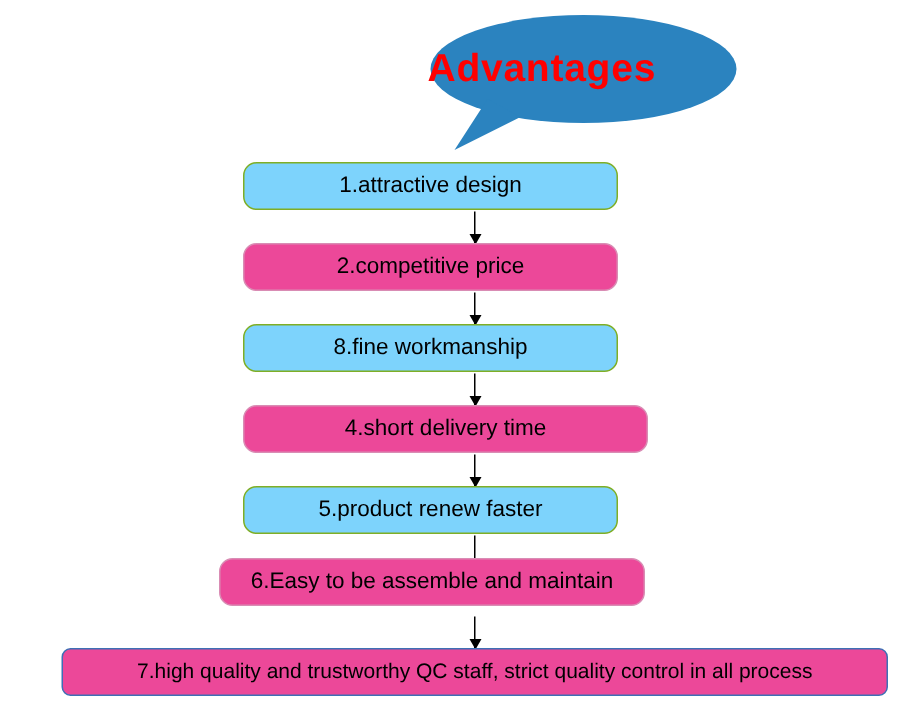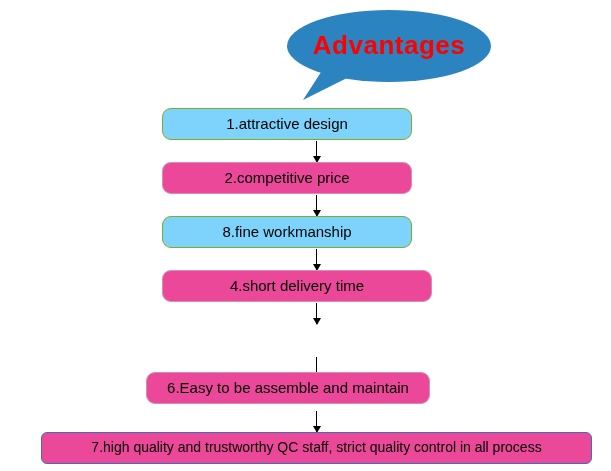--- a/index.html
+++ b/index.html
@@ -31,21 +31,21 @@
   .bubble-svg {
     position: absolute;
     left: 0;
     top: 0;
   }
   .bubble-text {
     position: absolute;
     left: 0;
     top: 22px;
     width: 208px;
-    text-align: center;
+    text-align: left;
     color: #ff0000;
     font-size: 26px;
     font-weight: bold;
     font-family: "Liberation Sans", sans-serif;
     letter-spacing: 0.5px;
   }
 
   
   .node {
     position: absolute;
@@ -118,20 +118,23 @@
   <div class="node green" style="left:162px; top:216px; width:250px; height:32px;">
     <span>8.fine workmanship</span>
   </div>
   <div class="arrow" style="left:316px; top:249px; height:21px;"></div>
 
   <div class="node pink" style="left:162px; top:270px; width:270px; height:32px;">
     <span>4.short delivery time</span>
   </div>
   <div class="arrow" style="left:316px; top:303px; height:21px;"></div>
 
+  <div class="node green" style="left:162px; top:324px; width:250px; height:32px;">
+    <span>5.product renew faster</span>
+  </div>
   <div class="arrow" style="left:316px; top:357px; height:21px;"></div>
 
   <div class="node pink" style="left:146px; top:372px; width:284px; height:32px;">
     <span>6.Easy to be assemble and maintain</span>
   </div>
   <div class="arrow" style="left:316px; top:411px; height:21px;"></div>
 
   <div class="node blue-outline" style="left:41px; top:432px; width:551px; height:32px; font-size:14px;">
     <span>7.high quality and trustworthy QC staff, strict quality control in all process</span>
   </div>

